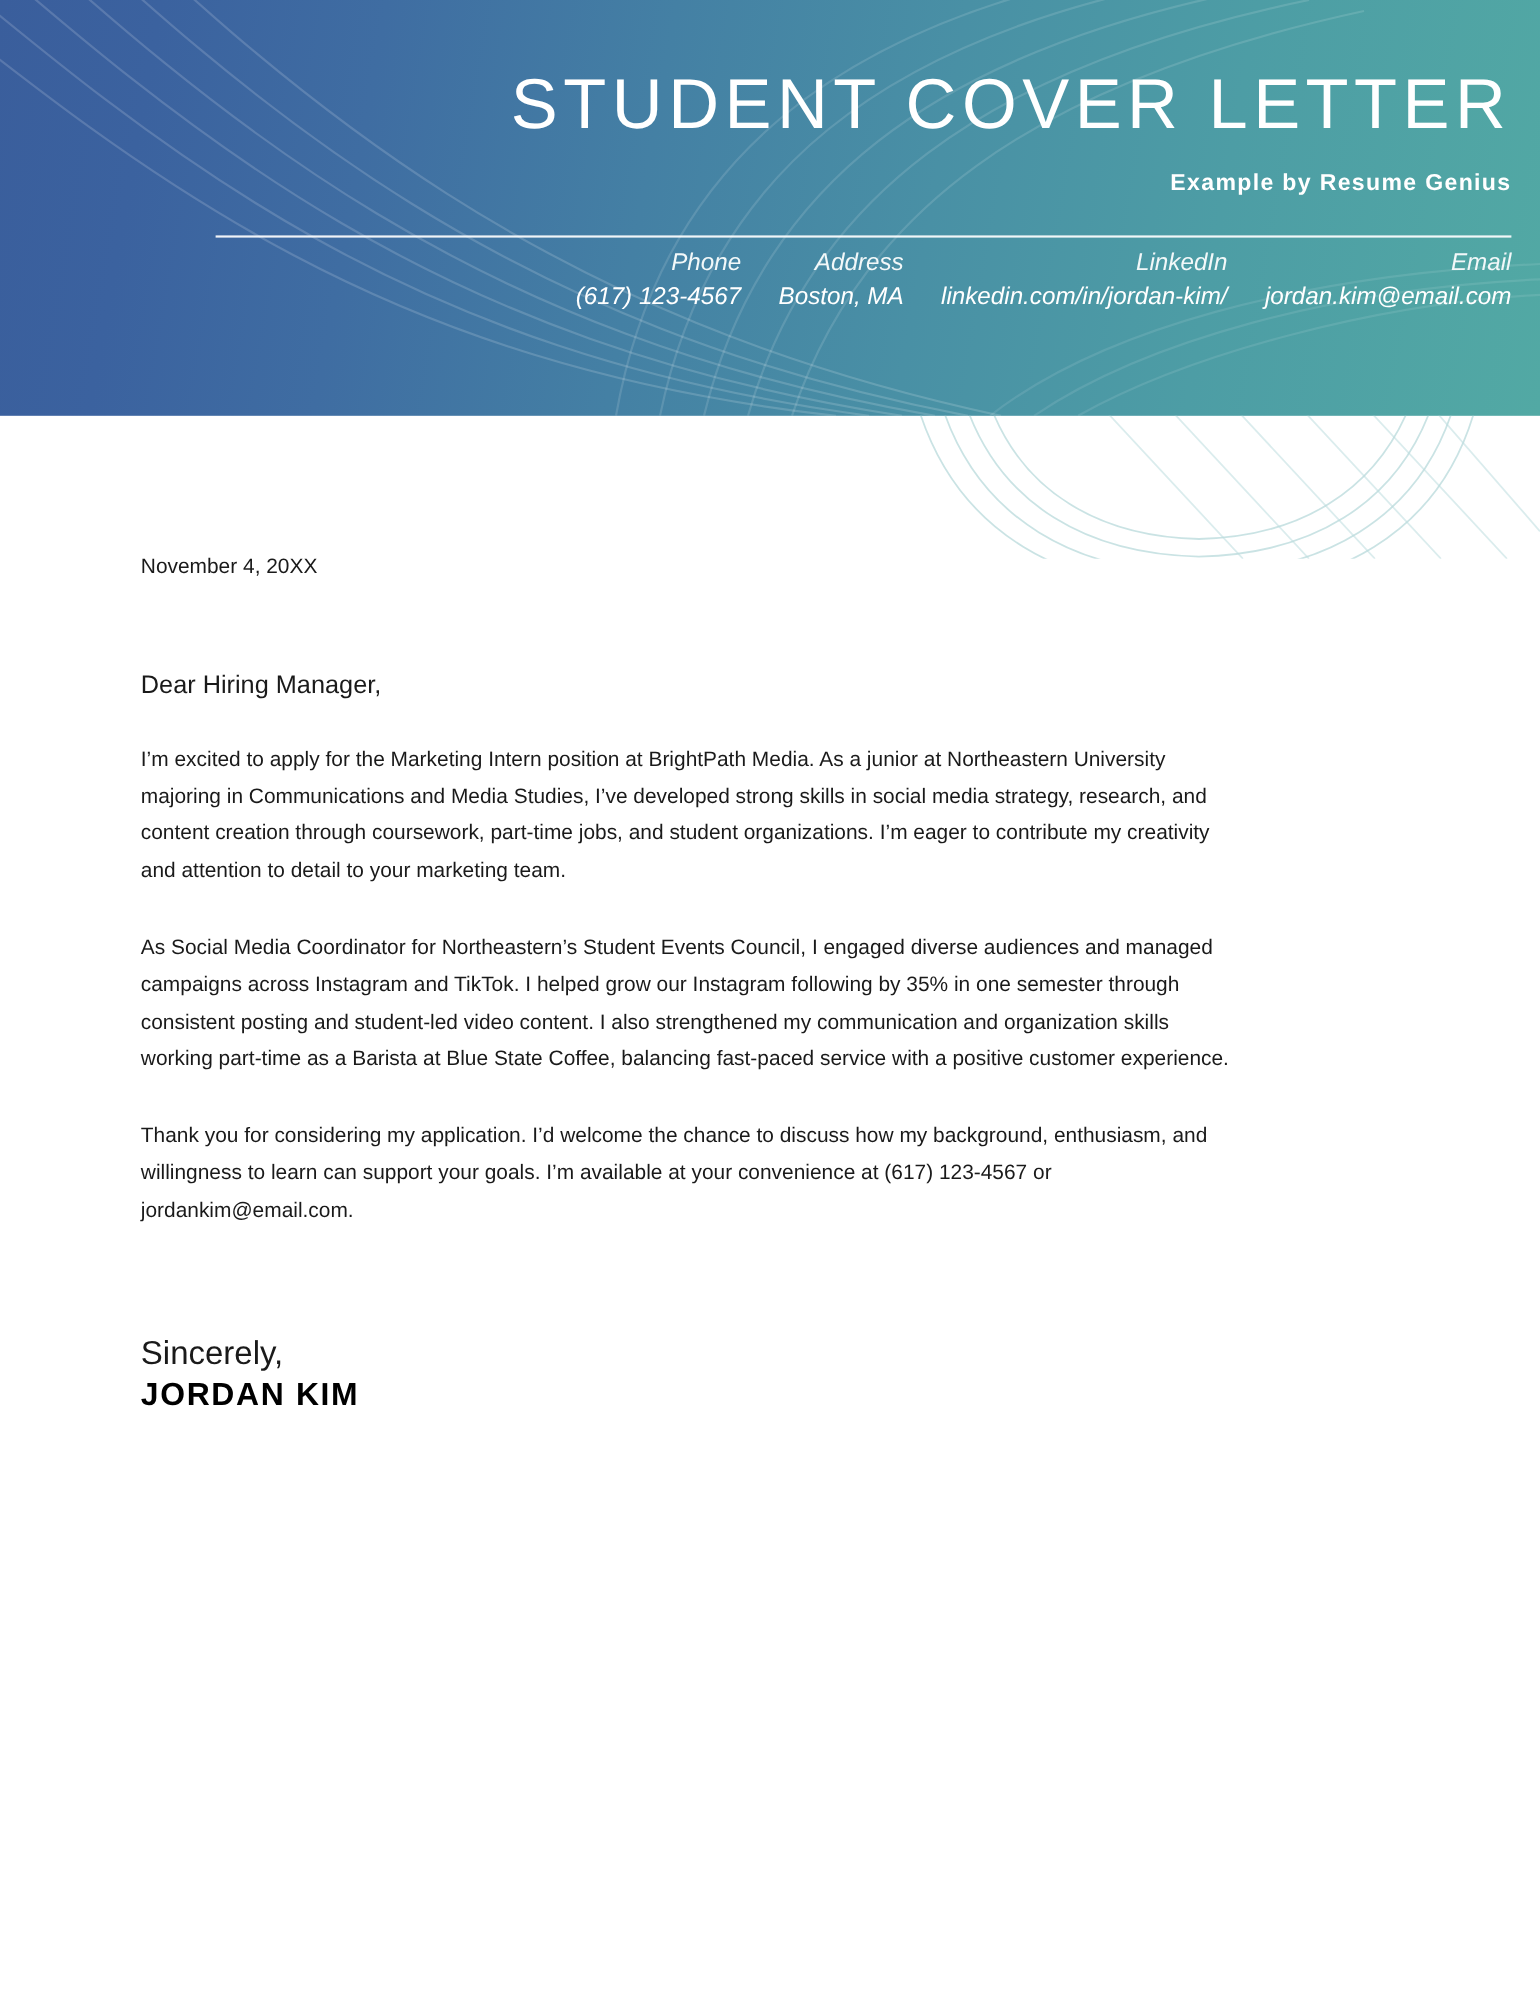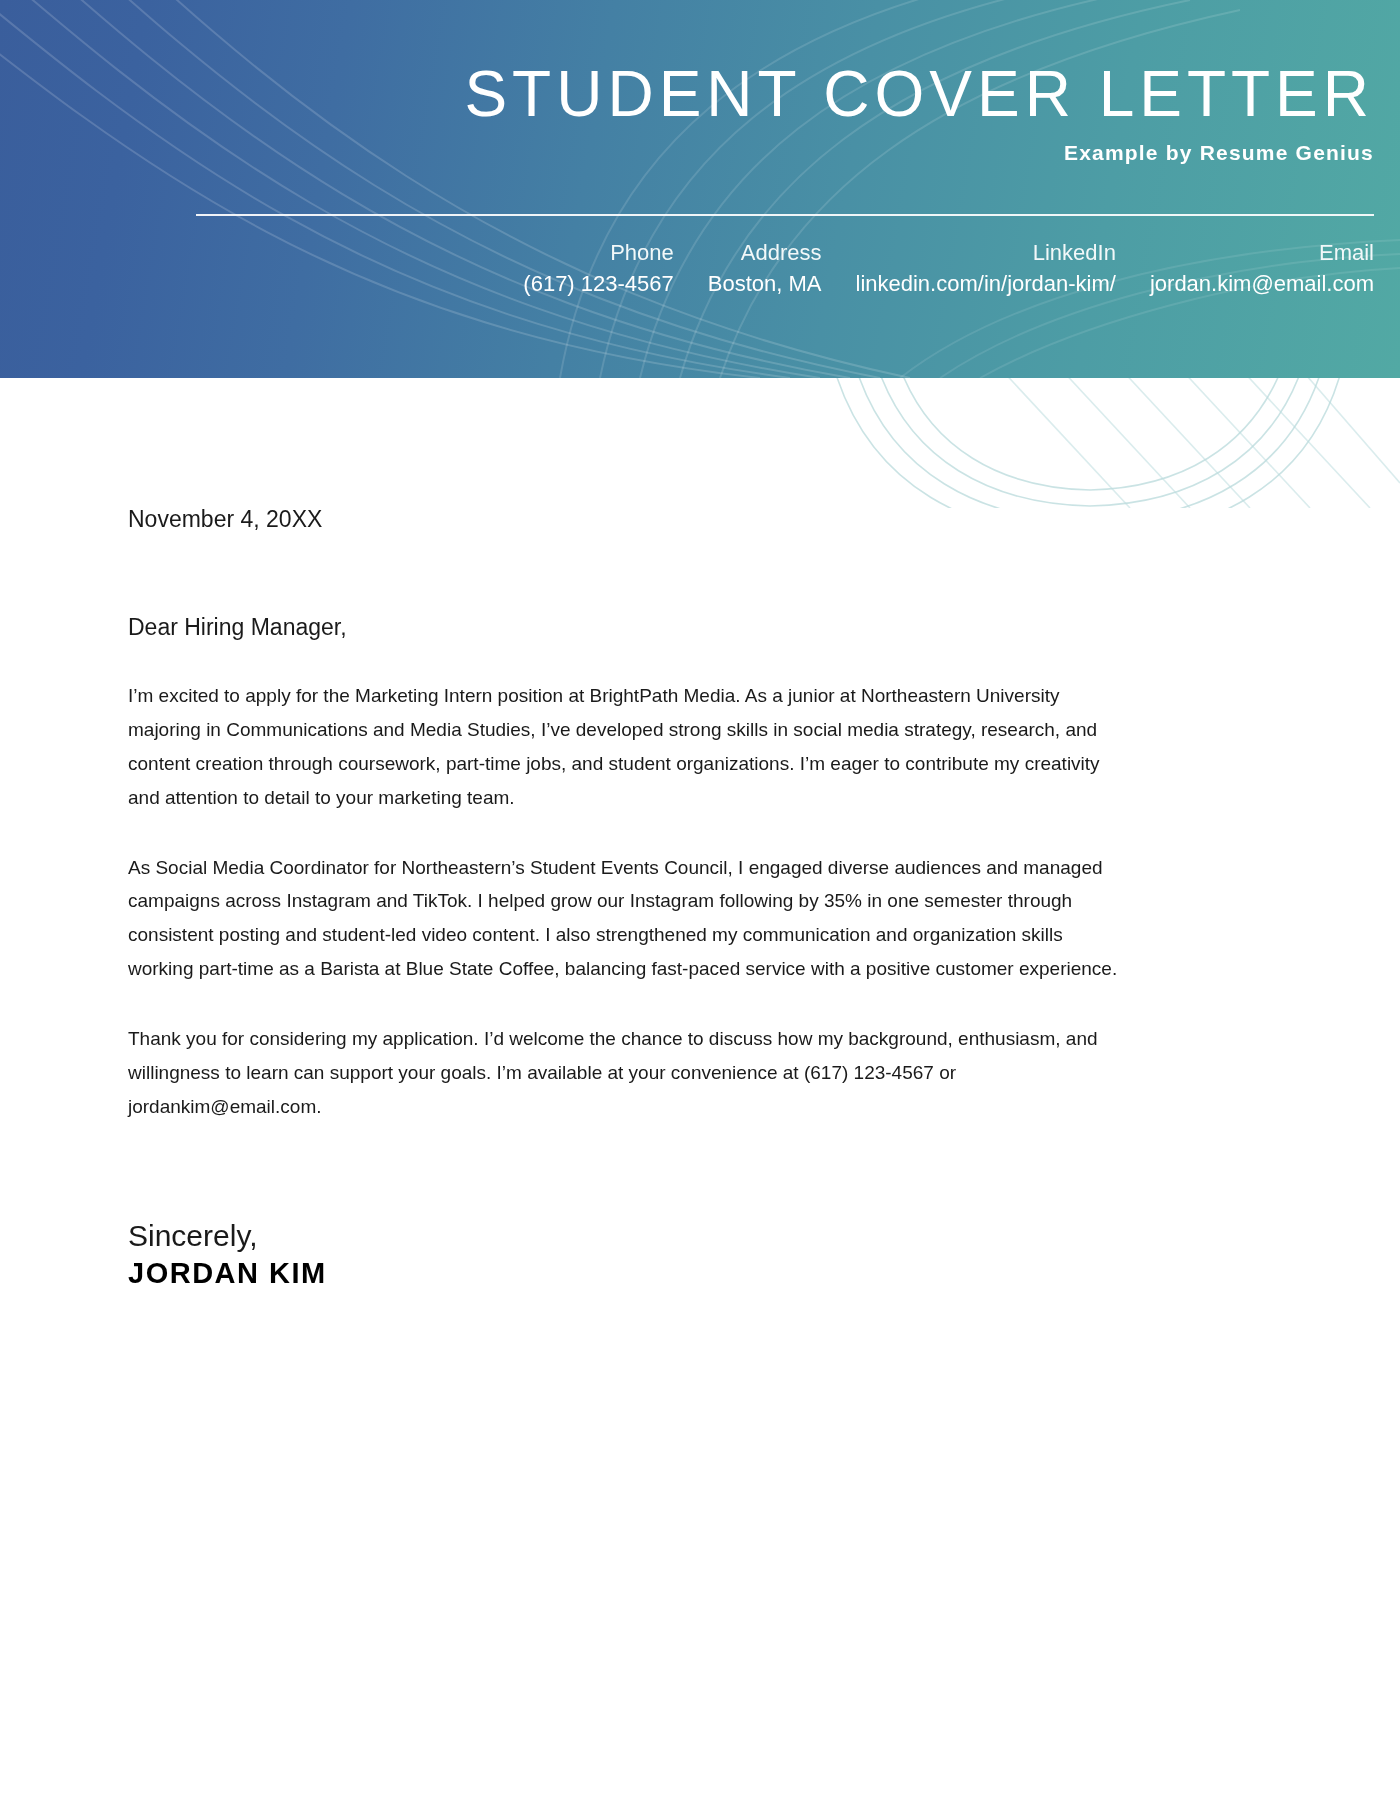--- a/index.html
+++ b/index.html
@@ -56,45 +56,46 @@
     font-size: 64px;
     letter-spacing: 5px;
     font-weight: 400;
     line-height: 1;
     white-space: nowrap;
     text-align: right;
   }
   .doc-subtitle {
     position: absolute;
     right: 26px;
-    top: 141px;
+    top: 155px;
     color: #ffffff;
     font-size: 21px;
     font-weight: bold;
     letter-spacing: 1.2px;
     white-space: nowrap;
   }
   .header-rule {
     position: absolute;
     left: 196px;
     right: 26px;
     top: 214px;
     height: 2px;
     background: rgba(255,255,255,0.92);
   }
 
   .contact-row {
     position: absolute;
     left: 196px;
     right: 26px;
-    top: 238px;
+    top: 223px;
     display: flex;
     justify-content: flex-end;
     align-items: flex-end;
     gap: 0;
+    font-style: italic;
   }
   .contact-col {
     text-align: right;
     color: #ffffff;
     padding-left: 34px;
   }
   .contact-label {
     font-size: 22px;
     font-weight: 400;
     line-height: 1.35;
@@ -122,21 +123,21 @@
 
   
   .letter-body {
     position: relative;
     z-index: 2;
     padding: 0 120px 0 128px;
     color: #111111;
   }
   .date-line {
     margin-top: 125px;
-    font-size: 23px;
+    font-size: 19px;
     color: #1a1a1a;
     line-height: 1.4;
   }
   .salutation {
     margin-top: 76px;
     font-size: 23px;
     color: #1a1a1a;
     line-height: 1.4;
   }
   .para {

